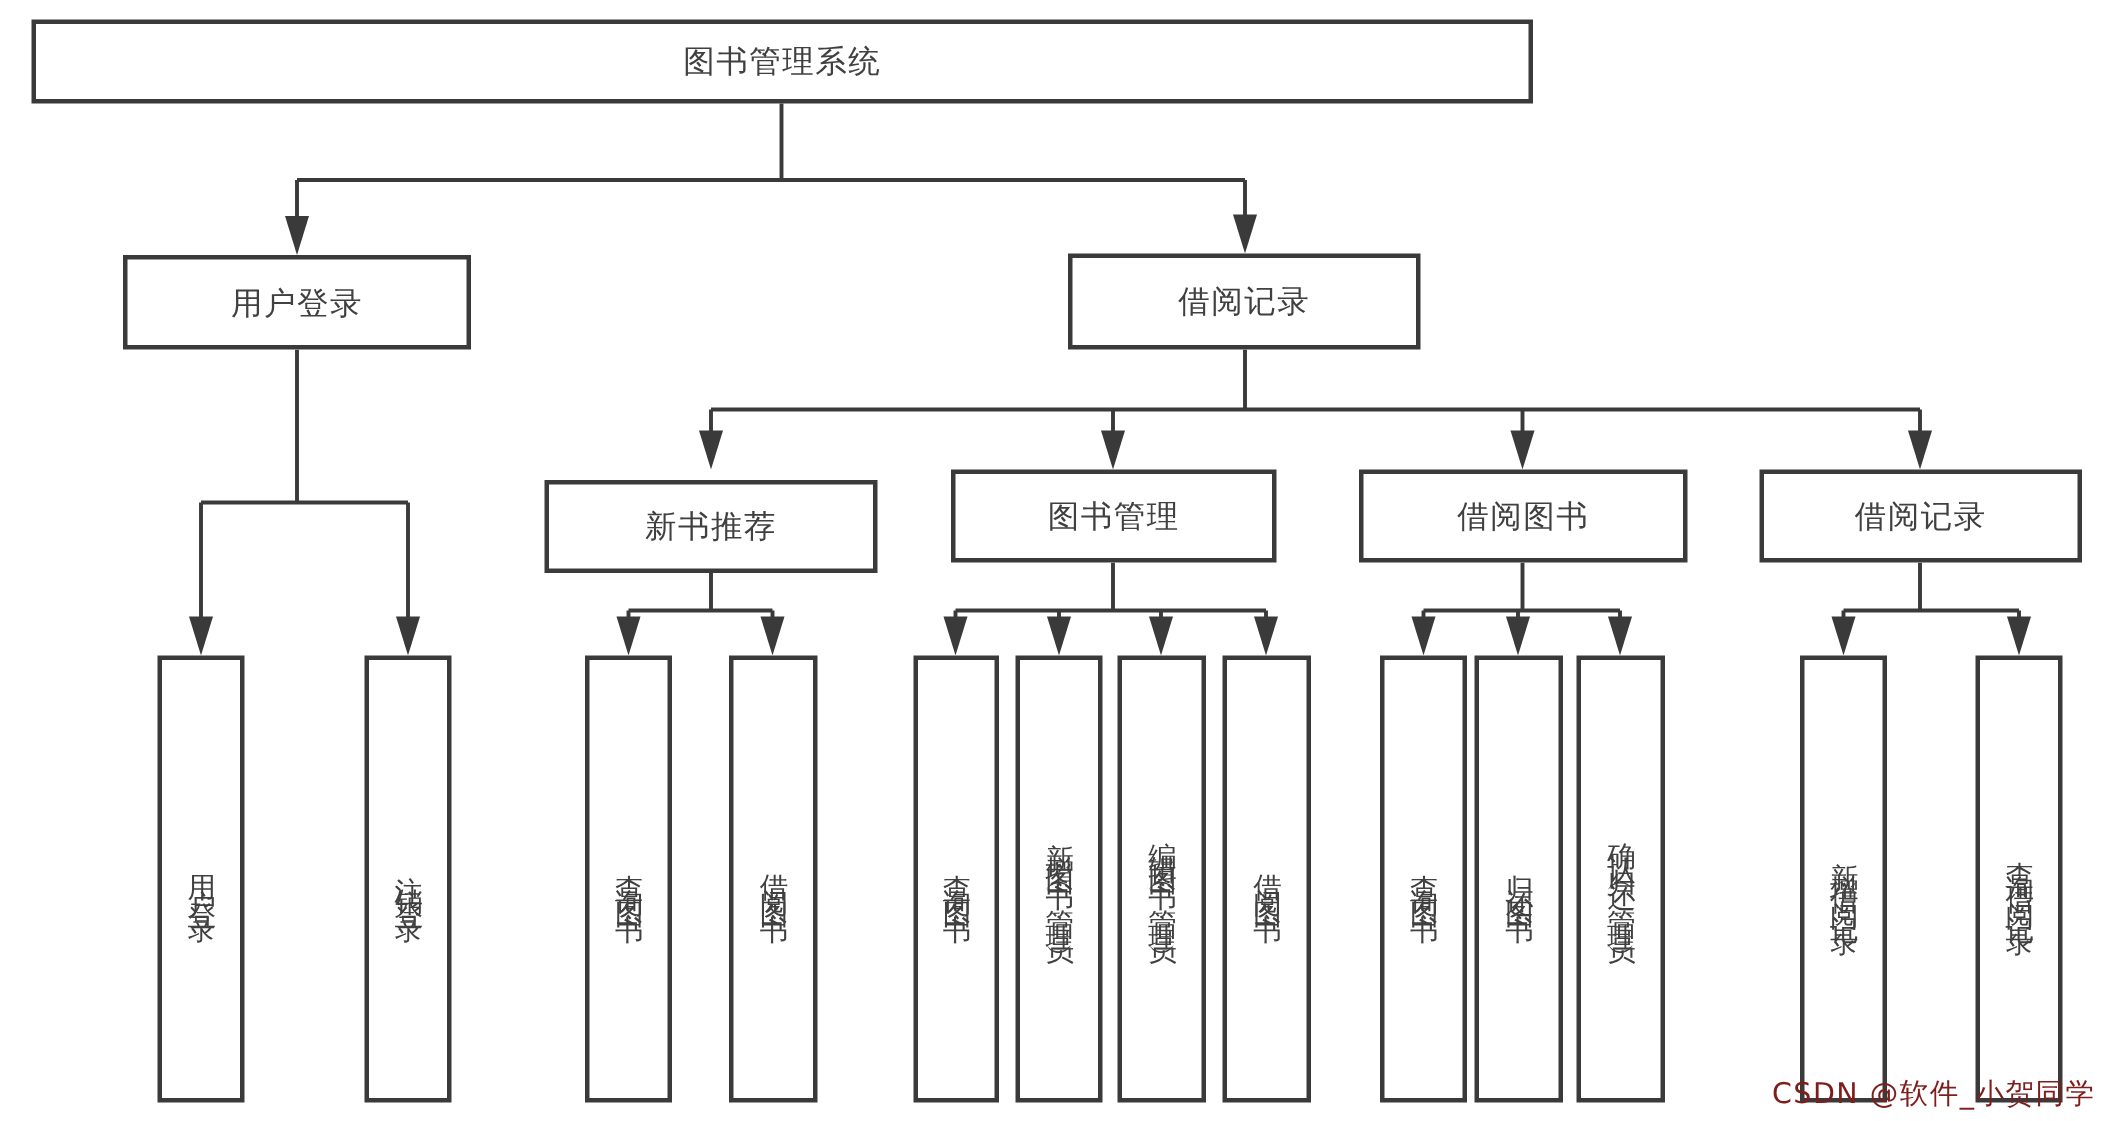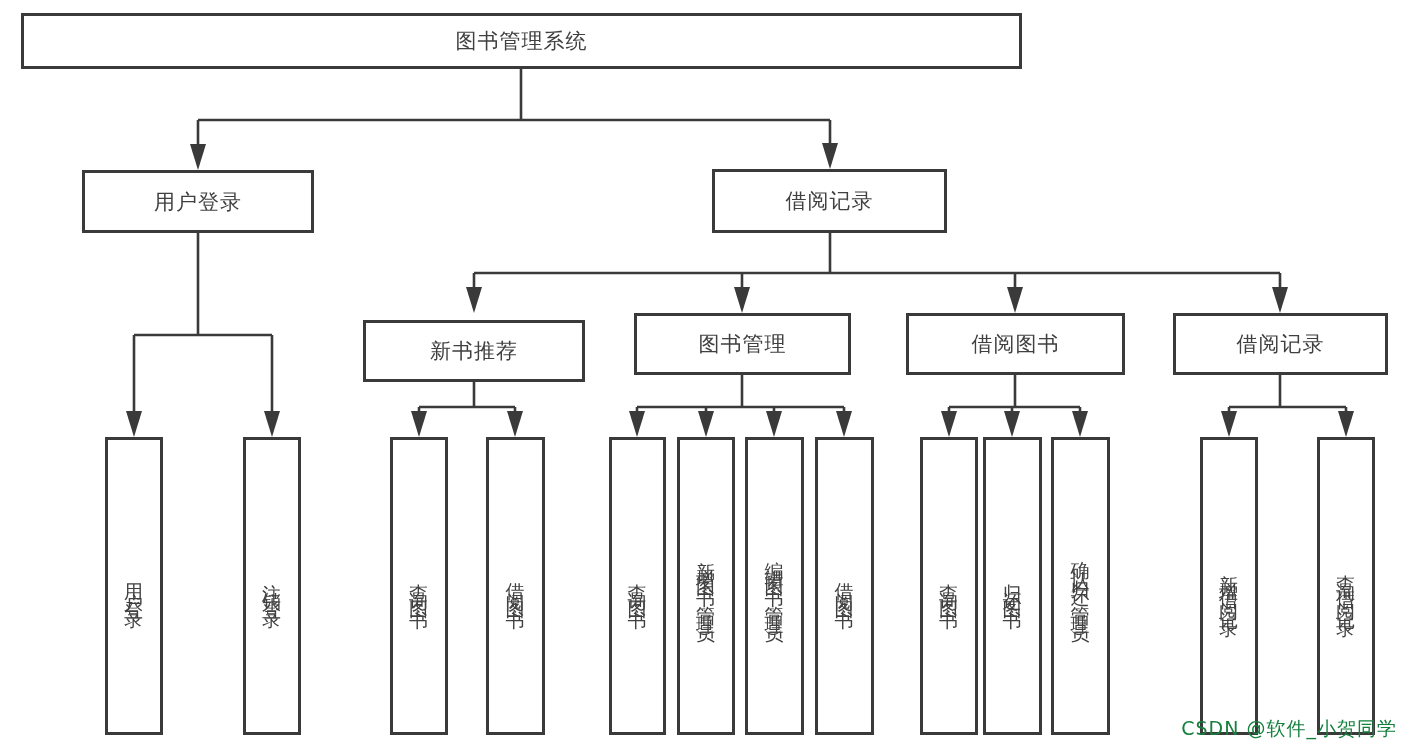--- a/index.html
+++ b/index.html
@@ -48,21 +48,21 @@
     text-orientation: mixed;
     letter-spacing: 9px;
     line-height: 1;
     white-space: nowrap;
   }
   #watermark {
     position: absolute;
     top: 716px;
     right: 8px;
     font-size: 19px;
-    color: #15803d;
+    color: #7f1d1d;
     letter-spacing: 1px;
     z-index: 3;
     white-space: nowrap;
   }
 </style>
 </head>
 <body>
 
 <div id="canvas">
 

